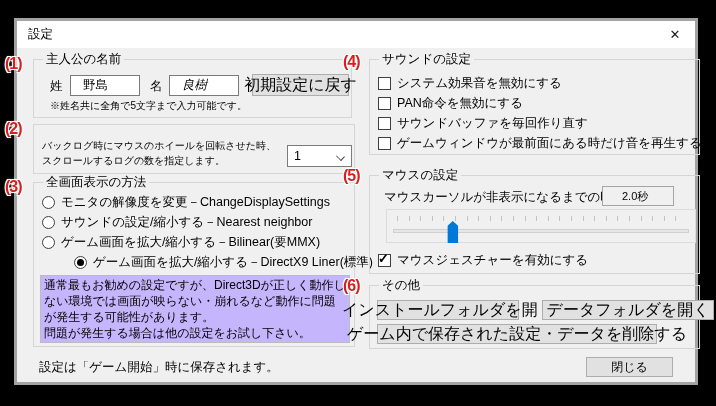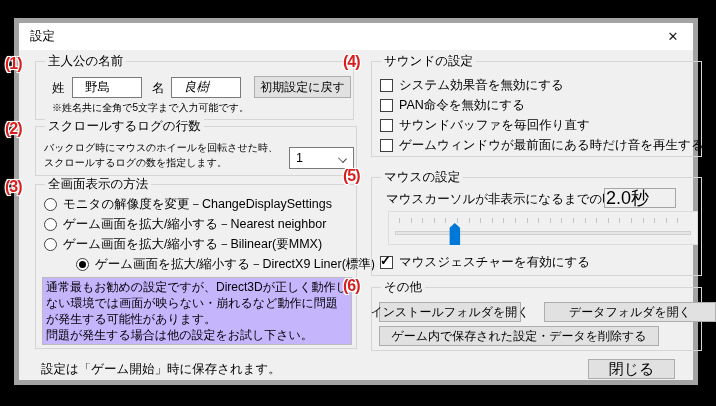--- a/index.html
+++ b/index.html
@@ -3,21 +3,21 @@
 <meta charset="utf-8">
 <style>
   html,body{margin:0;padding:0;}
   body{
     width:716px;height:406px;background:#000;position:relative;overflow:hidden;
     font-family:"Liberation Sans",sans-serif;color:#000;
     -webkit-font-smoothing:none;
   }
   .window{
     position:absolute;left:14px;top:18px;width:684px;height:367px;
-    background:#f0f0f0;border:5px solid #a3a3a3;box-sizing:border-box;
+    background:#f0f0f0;border:3px solid #a3a3a3;box-sizing:border-box;
   }
   .titlebar{
     height:27px;background:#ffffff;display:flex;align-items:center;
     font-size:12.5px;
   }
   .title{padding-left:11px;flex:1;}
   .close-btn{
     width:40px;height:27px;display:flex;align-items:center;justify-content:center;
     font-size:13px;color:#1a1a1a;cursor:default;
   }
@@ -30,21 +30,21 @@
     font-size:12.5px;white-space:nowrap;line-height:15px;
   }
   .lbl{position:absolute;font-size:12.5px;white-space:nowrap;line-height:14px;}
   .small{font-size:10px;}
   .textbox{
     position:absolute;background:#fff;border:1px solid #7a7a7a;box-sizing:border-box;
     font-size:12.5px;display:flex;align-items:center;padding-left:12px;white-space:nowrap;
   }
   .btn{
     position:absolute;background:#e1e1e1;border:1px solid #adadad;box-sizing:border-box;
-    font-size:12px;display:flex;align-items:center;justify-content:center;
+    font-size:16px;display:flex;align-items:center;justify-content:center;
     white-space:nowrap;cursor:default;
   }
   .combo{
     position:absolute;background:#fff;border:1px solid #7a7a7a;box-sizing:border-box;
     font-size:12.5px;display:flex;align-items:center;padding-left:6px;
   }
   .combo .chev{
     position:absolute;right:7px;top:7px;width:6px;height:6px;
     border-right:1px solid #444;border-bottom:1px solid #444;transform:rotate(45deg) scaleY(.8);
   }
@@ -65,21 +65,21 @@
     position:relative;flex:0 0 auto;
   }
   .cb .mark{display:none;position:absolute;left:-1px;top:-4px;font-size:13px;font-weight:bold;color:#000;}
   .cb.checked .mark{display:block;}
   .warnbox{
     position:absolute;border:1px solid #bcbcbc;background:#c4b5fd;box-sizing:border-box;
     font-size:12px;line-height:16px;padding:1px 2px 0 3px;white-space:pre-line;overflow:hidden;
   }
   .valuebox{
     position:absolute;border:1px solid #a6a6a6;background:#f0f0f0;box-sizing:border-box;
-    font-size:18px;display:flex;align-items:center;padding-left:1px;
+    font-size:11px;display:flex;align-items:center;padding-left:19px;
   }
   .sliderpanel{
     position:absolute;border:1px solid #dcdcdc;background:#f0f0f0;box-sizing:border-box;
   }
   .ticks{
     position:absolute;left:10px;right:8px;top:6px;height:5px;
     background:repeating-linear-gradient(to right,#c3c3c3 0 1px,transparent 1px 11.6px);
   }
   .track{
     position:absolute;left:6px;right:6px;top:19px;height:2px;
@@ -110,38 +110,37 @@
       <span class="legend">主人公の名前</span>
       <span class="lbl" style="left:16px;top:19px;">姓</span>
       <div class="textbox" style="left:36px;top:15px;width:70px;height:21px;">野島</div>
       <span class="lbl" style="left:116px;top:19px;">名</span>
       <div class="textbox" style="left:135px;top:15px;width:70px;height:21px;font-style:italic;">良樹</div>
       <div class="btn" style="left:218px;top:14px;width:97px;height:22px;">初期設定に戻す</div>
       <span class="lbl small" style="left:16px;top:39px;">※姓名共に全角で5文字まで入力可能です。</span>
     </div>
 
     <div class="groupbox" style="left:16px;top:76px;width:322px;height:50px;">
-      <span class="legend">スクロールするログの行数</span>
       <div class="lbl small pre" style="left:8px;top:13px;line-height:15px;">バックログ時にマウスのホイールを回転させた時、
 スクロールするログの数を指定します。</div>
       <div class="combo" style="left:253px;top:20px;width:65px;height:22px;">
         <span>1</span>
         <span class="chev"></span>
       </div>
     </div>
 
     <div class="groupbox" style="left:16px;top:134px;width:322px;height:165px;">
       <span class="legend">全画面表示の方法</span>
       <div class="radiorow" style="left:8px;top:11px;">
         <span class="radio"></span>
         <span>モニタの解像度を変更－ChangeDisplaySettings</span>
       </div>
       <div class="radiorow" style="left:8px;top:31px;">
         <span class="radio"></span>
-        <span>ゲーム画面を拡大/縮小する－Nearest neighbor</span>
+        <span>サウンドの設定/縮小する－Nearest neighbor</span>
       </div>
       <div class="radiorow" style="left:8px;top:51px;">
         <span class="radio"></span>
         <span>ゲーム画面を拡大/縮小する－Bilinear(要MMX)</span>
       </div>
       <div class="radiorow" style="left:8px;top:71px;padding-left:32px;">
         <span class="radio checked"></span>
         <span>ゲーム画面を拡大/縮小する－DirectX9 Liner(標準)</span>
       </div>
       <div class="warnbox" style="left:6px;top:92px;width:310px;height:68px;">通常最もお勧めの設定ですが、Direct3Dが正しく動作しない環境では画面が映らない・崩れるなど動作に問題が発生する可能性があります。
@@ -188,21 +187,21 @@
       </div>
     </div>
 
     <div class="groupbox" style="left:352px;top:237px;width:331px;height:64px;">
       <span class="legend">その他</span>
       <div class="btn" style="left:7px;top:14px;width:142px;height:20px;">インストールフォルダを開く</div>
       <div class="btn" style="left:172px;top:14px;width:172px;height:20px;">データフォルダを開く</div>
       <div class="btn" style="left:7px;top:38px;width:280px;height:20px;">ゲーム内で保存された設定・データを削除する</div>
     </div>
 
-    <div class="btn" style="left:569px;top:309px;width:87px;height:20px;font-size:15px;">閉じる</div>
+    <div class="btn" style="left:569px;top:309px;width:87px;height:20px;font-size:12px;">閉じる</div>
   </div>
 </div>
 
 <span class="annot" style="left:5px;top:55px;">(1)</span>
 <span class="annot" style="left:5px;top:120px;">(2)</span>
 <span class="annot" style="left:5px;top:178px;">(3)</span>
 <span class="annot" style="left:343px;top:53px;">(4)</span>
 <span class="annot" style="left:343px;top:167px;">(5)</span>
 <span class="annot" style="left:343px;top:277px;">(6)</span>
 

